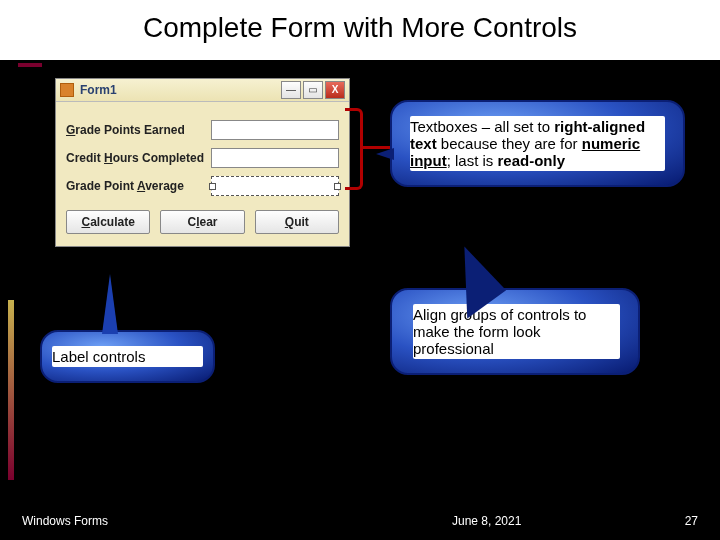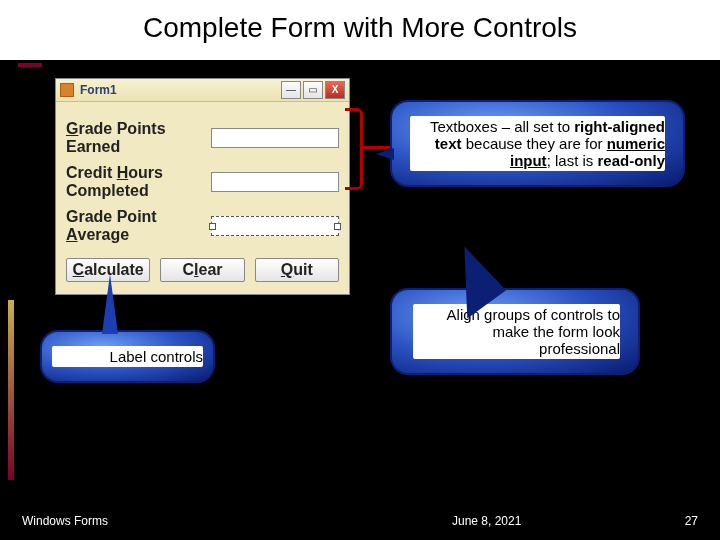--- a/index.html
+++ b/index.html
@@ -89,21 +89,21 @@
     background: #f1e9c1;
     padding: 10px 10px 12px 10px;
   }
   .formrow {
     display: flex;
     align-items: center;
     margin: 8px 0;
   }
   .formrow .lbl {
     width: 145px;
-    font-size: 16px;
+    font-size: 12px;
     font-weight: bold;
     color: #222;
   }
   .formrow .lbl .ul { text-decoration: underline; }
   .txtbox {
     flex: 1;
     height: 20px;
     background: #fff;
     border: 1px solid #888;
   }
@@ -145,38 +145,38 @@
   .btnrow {
     display: flex;
     gap: 10px;
     margin-top: 14px;
   }
   .fbtn {
     flex: 1;
     height: 24px;
     background: linear-gradient(#fefefe,#e5e5e5);
     border: 1px solid #888;
-    font-size: 16px;
+    font-size: 12px;
     font-weight: bold;
     text-align: center;
     line-height: 22px;
     color: #222;
     border-radius: 2px;
   }
   .fbtn .ul { text-decoration: underline; }
 
   
   .callout {
     position: absolute;
     background: radial-gradient(ellipse at 35% 30%, #6d9ff5 0%, #2a52c3 50%, #071a70 100%);
     border: 2px solid #0b1f75;
     border-radius: 18px;
     padding: 14px 18px;
     font-size: 15px;
-    text-align: right;
+    text-align: left;
     color: #000;
     font-family: Arial, sans-serif;
   }
   .callout .inner {
     background: #fff;
     border-radius: 2px;
     padding: 2px 0;
   }
   .callout.c1 { left: 390px; top: 100px; width: 295px; }
   .callout.c2 { left: 390px; top: 288px; width: 250px; padding-left: 21px; }

